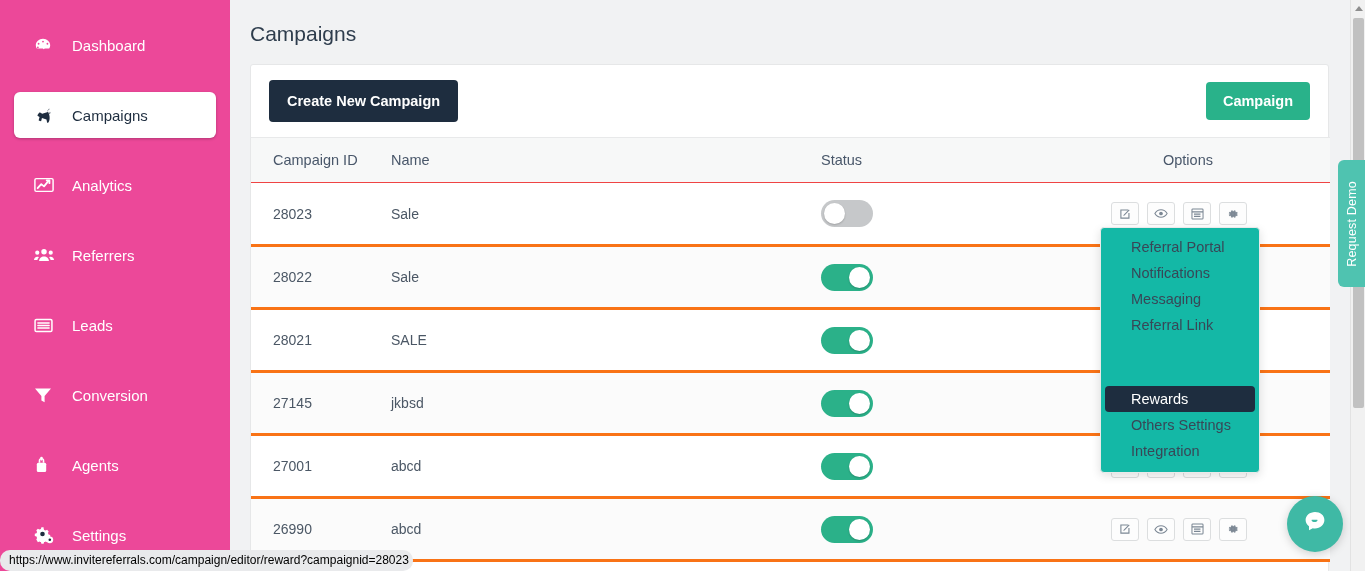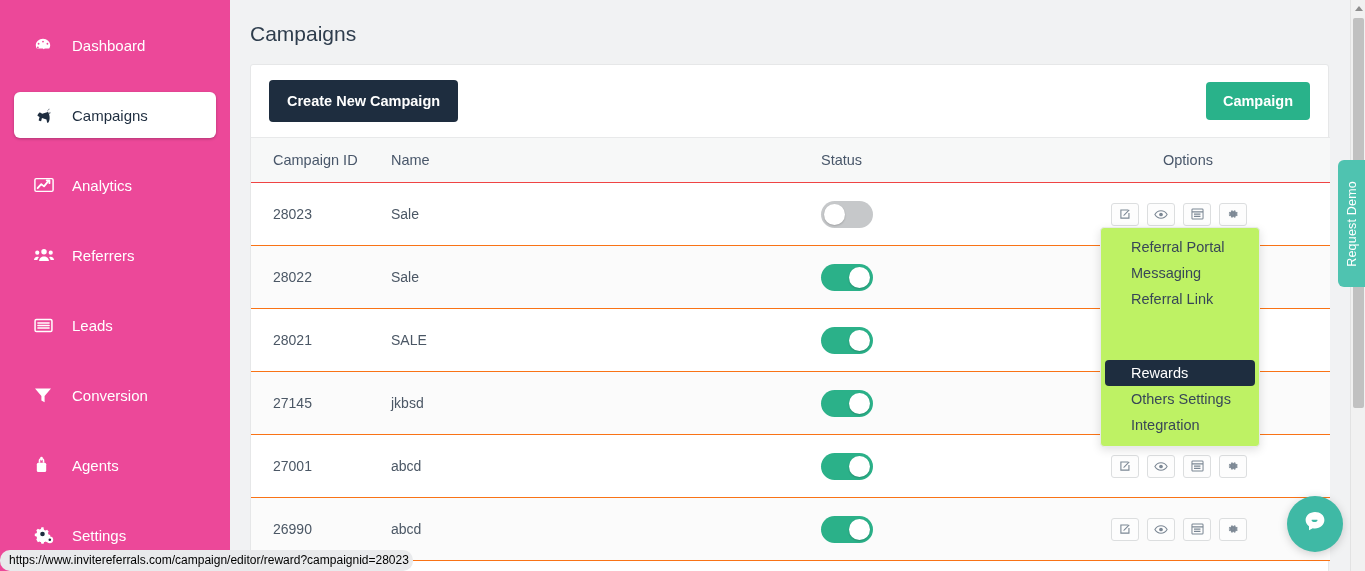--- a/index.html
+++ b/index.html
@@ -110,21 +110,21 @@
   table.camp th.c-id   { width: 140px; padding-left: 22px; }
   table.camp th.c-name { width: 430px; }
   table.camp th.c-stat { width: 290px; }
   table.camp th.c-opt  { width: 219px; text-align: left; padding-left: 52px;}
   table.camp td {
     font-size: 14px;
     color: #4b5765;
     padding: 0;
     height: 63px;
     vertical-align: middle;
-    border-bottom: 1px solid #f97316;
+    border-bottom: 3px solid #f97316;
   }
   table.camp td.c-id { padding-left: 22px; }
   table.camp tbody tr:nth-child(even) { background: #fbfbfb; }
   table.camp tbody tr:nth-child(odd)  { background: #ffffff; }
 
   
   .toggle {
     width: 52px; height: 27px;
     border-radius: 14px;
     background: #c6c8ca;
@@ -151,21 +151,21 @@
     display: inline-flex; align-items: center; justify-content: center;
     cursor: pointer;
   }
   .opt-btn svg { display: block; }
 
   
   .dropdown {
     position: absolute;
     left: 870px; top: 227px;
     width: 160px;
-    background: #bef264;
+    background: #14b8a6;
     border: 1px solid #e9eaea;
     border-radius: 4px;
     box-shadow: 0 3px 10px rgba(0,0,0,.12);
     padding: 6px 0 8px 0;
     z-index: 40;
   }
   .dd-item {
     font-size: 14.5px;
     color: #384757;
     padding: 5px 0 5px 26px;
@@ -548,20 +548,21 @@
               </div>
             </td>
           </tr>
 
         </tbody>
       </table>
     </div>
 
     <div class="dropdown">
       <div class="dd-item">Referral Portal</div>
+      <div class="dd-item">Notifications</div>
       <div class="dd-item">Messaging</div>
       <div class="dd-item">Referral Link</div>
       <div class="dd-item sel">Rewards</div>
       <div class="dd-item">Others Settings</div>
       <div class="dd-item">Integration</div>
     </div>
 
   </div>
 
   <div class="demo-tab">

